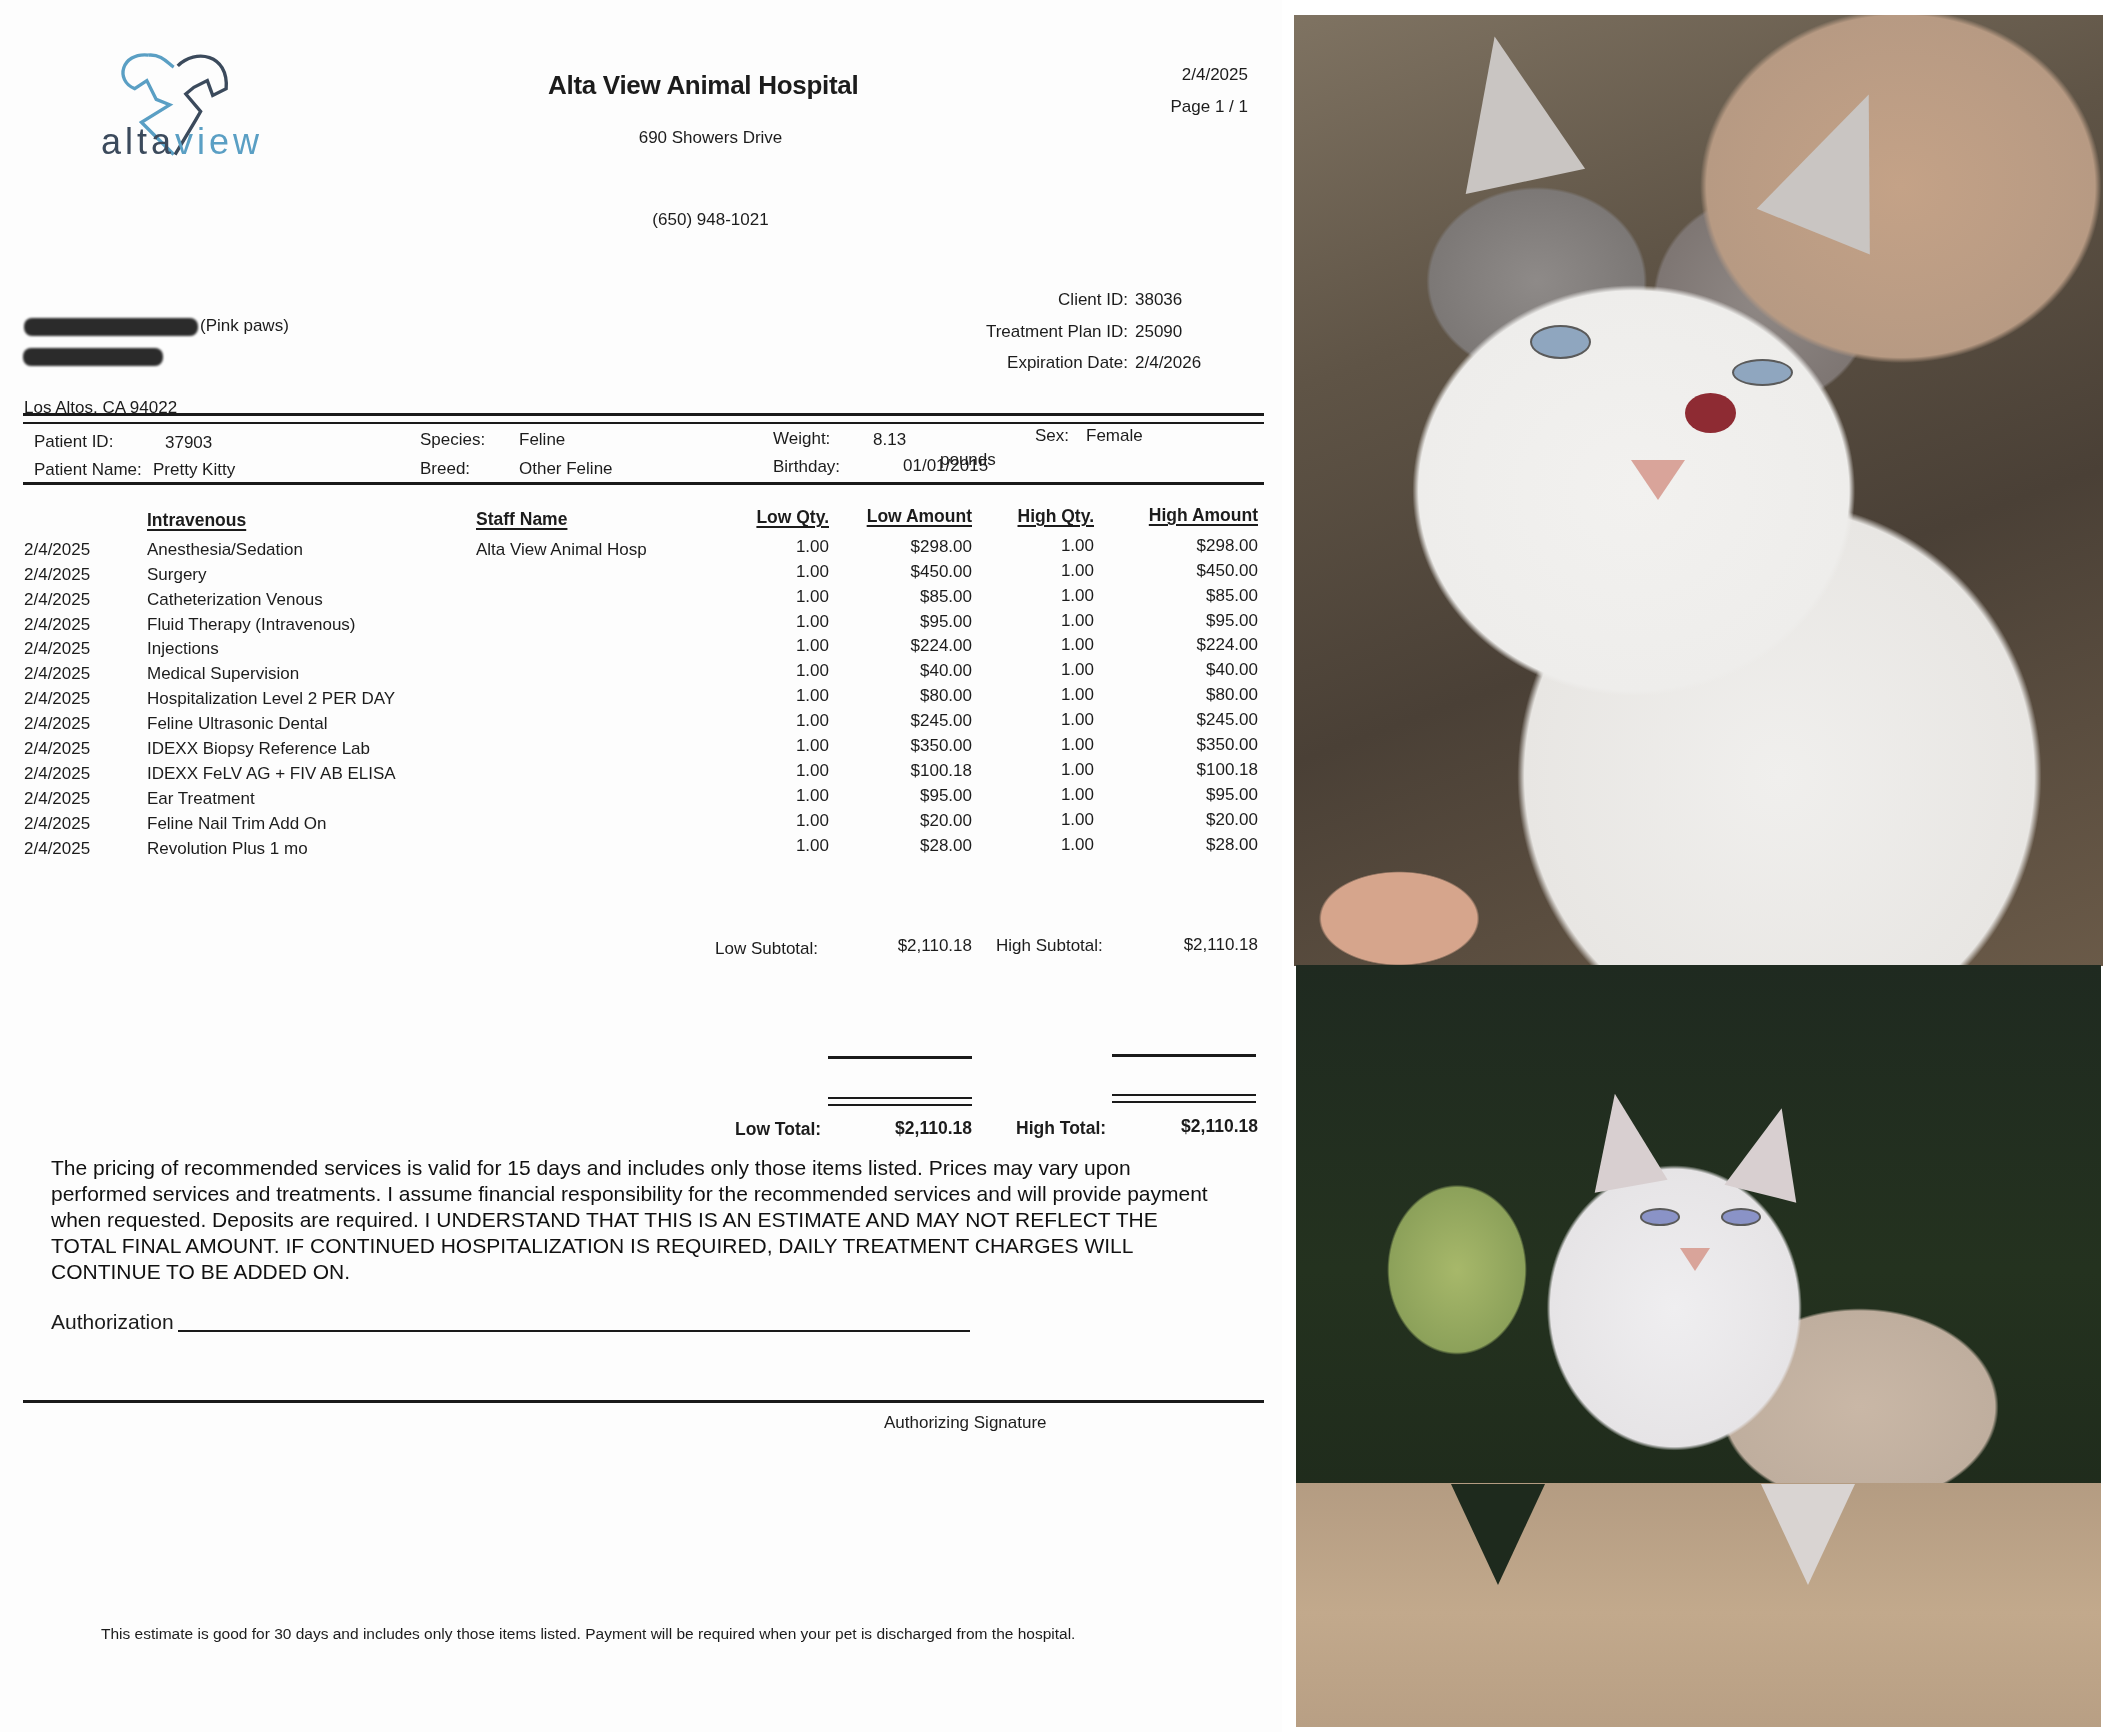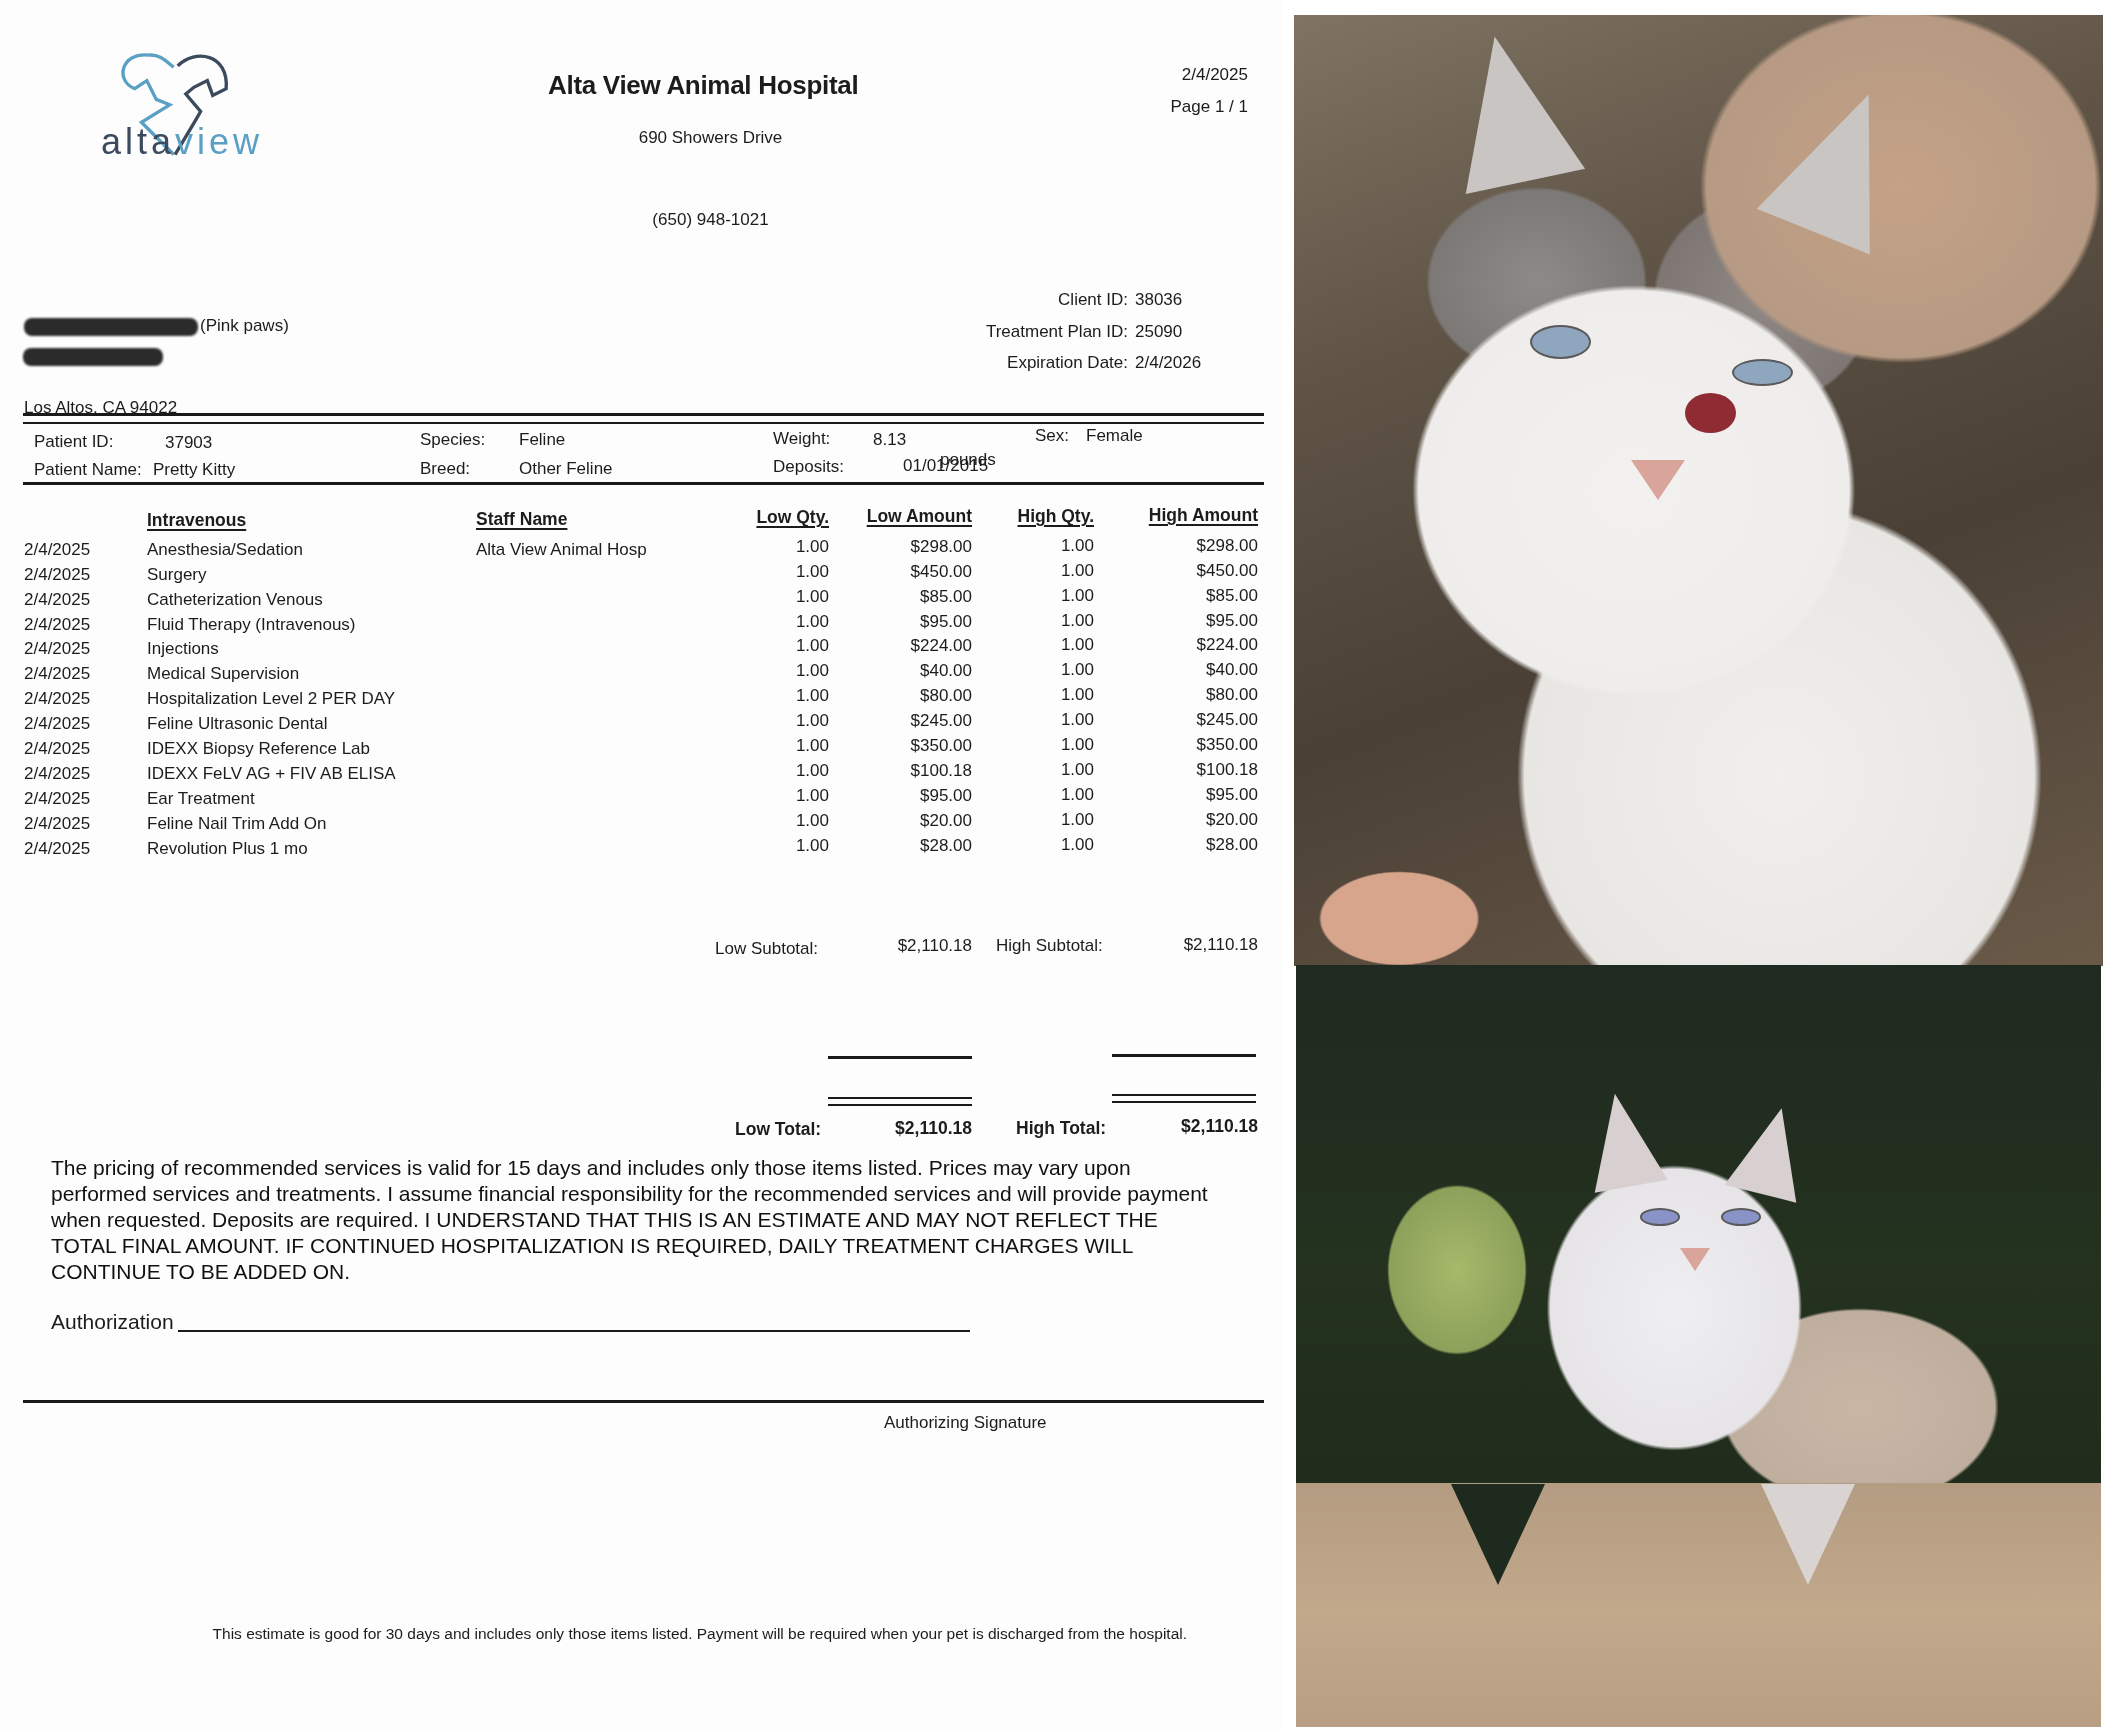--- a/index.html
+++ b/index.html
@@ -36,21 +36,21 @@
     .c-lq { right: 453px; }
     .c-la { right: 310px; }
     .c-hq { right: 188px; }
     .c-ha { right: 24px; }
 
     .dbl { position: absolute; height: 2.7px; background: #1a1a1a; }
 
     .disclaimer { position: absolute; left: 51px; top: 1155px; width: 1160px; font-size: 21px; line-height: 26px; color: #111; }
     .auth-line { position: absolute; left: 178px; top: 1330px; width: 792px; height: 2px; background: #1a1a1a; }
 
-    .footer { position: absolute; left: 101px; top: 1624px; width: 1086px; text-align: right; font-size: 15.5px; line-height: 20px; }
+    .footer { position: absolute; left: 101px; top: 1624px; width: 1086px; text-align: left; font-size: 15.5px; line-height: 20px; }
 
     
     .photo { position: absolute; overflow: hidden; }
     .photo-top { left: 1294px; top: 15px; width: 809px; height: 951px;
       background:
         radial-gradient(ellipse 16% 8% at 13% 95%, #d6a58c 0%, #d6a58c 60%, transparent 62%),
         radial-gradient(ellipse 38% 30% at 42% 50%, #f2f1ef 0%, #eeedeb 70%, transparent 72%),
         radial-gradient(ellipse 45% 40% at 60% 80%, #f0efed 0%, #e8e6e3 70%, transparent 72%),
         radial-gradient(ellipse 40% 30% at 75% 18%, #c4a287 0%, #b79a83 60%, transparent 62%),
         radial-gradient(ellipse 22% 16% at 30% 28%, #8e8a88 0%, #7c7876 60%, transparent 62%),
@@ -113,21 +113,21 @@
   <div class="abs sm" style="left:153px; top:460px;">Pretty Kitty</div>
 
   <div class="abs sm" style="left:420px; top:430px;">Species:</div>
   <div class="abs sm" style="left:519px; top:430px;">Feline</div>
   <div class="abs sm" style="left:420px; top:459px;">Breed:</div>
   <div class="abs sm" style="left:519px; top:459px;">Other Feline</div>
 
   <div class="abs sm" style="left:773px; top:429px;">Weight:</div>
   <div class="abs sm" style="left:873px; top:430px;">8.13</div>
   <div class="abs sm" style="left:940px; top:450px;">pounds</div>
-  <div class="abs sm" style="left:773px; top:457px;">Deposits:</div>
+  <div class="abs sm" style="left:773px; top:457px;">Birthday:</div>
   <div class="abs sm" style="left:903px; top:456px;">01/01/2015</div>
   <div class="abs sm" style="left:1035px; top:426px;">Sex:</div>
   <div class="abs sm" style="left:1086px; top:426px;">Female</div>
 
   <div class="rule" style="top:482px;"></div>
 
   <div class="abs th" style="left:147px; top:510px;">Intravenous</div>
   <div class="abs th" style="left:476px; top:509px;">Staff Name</div>
   <div class="abs th right" style="right:453px; top:507px;">Low Qty.</div>
   <div class="abs th right" style="right:310px; top:506px;">Low Amount</div>

